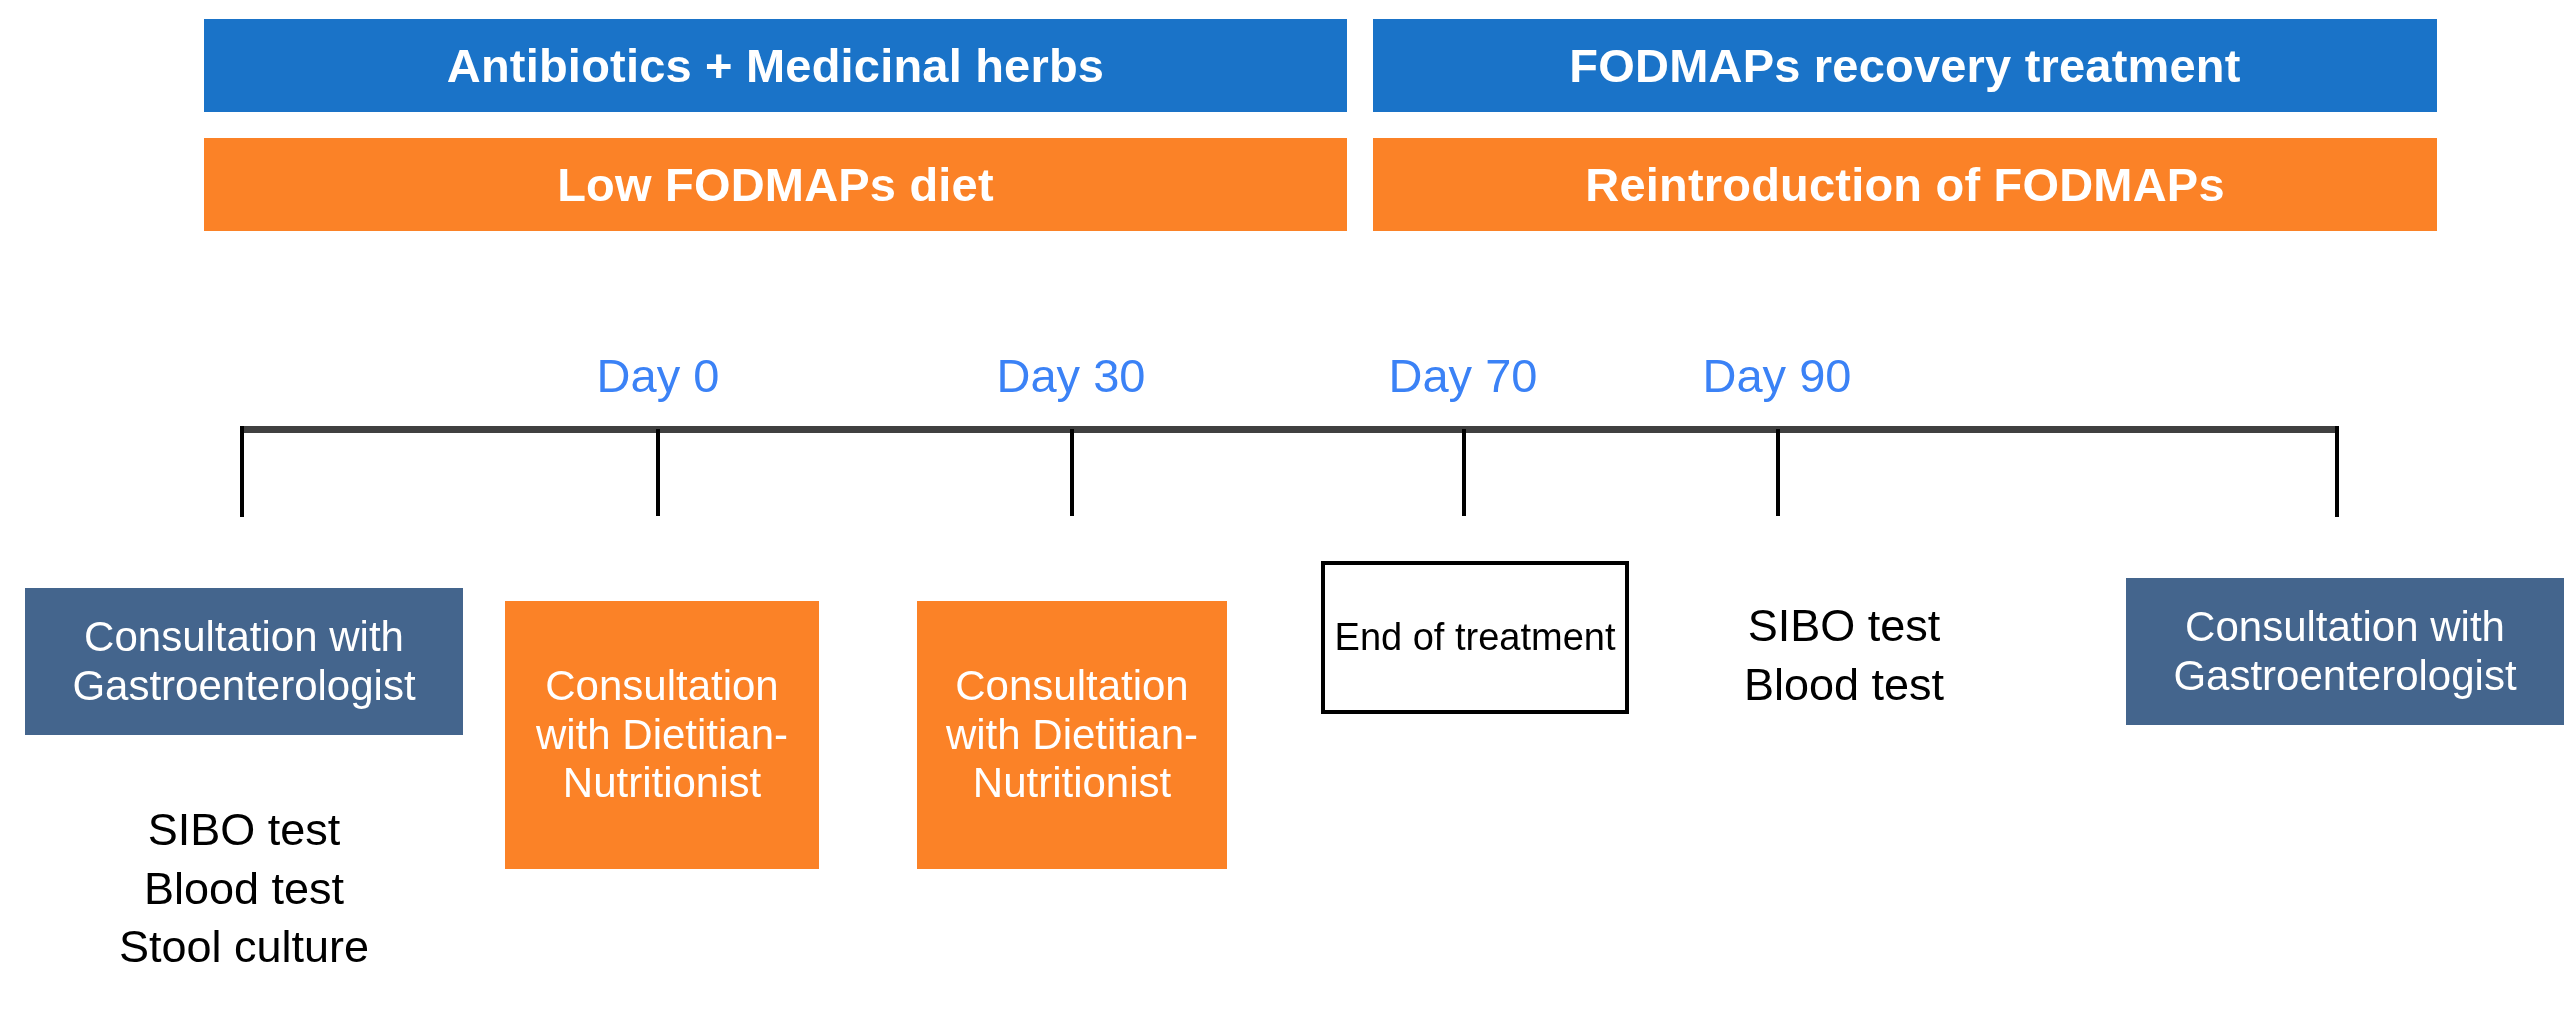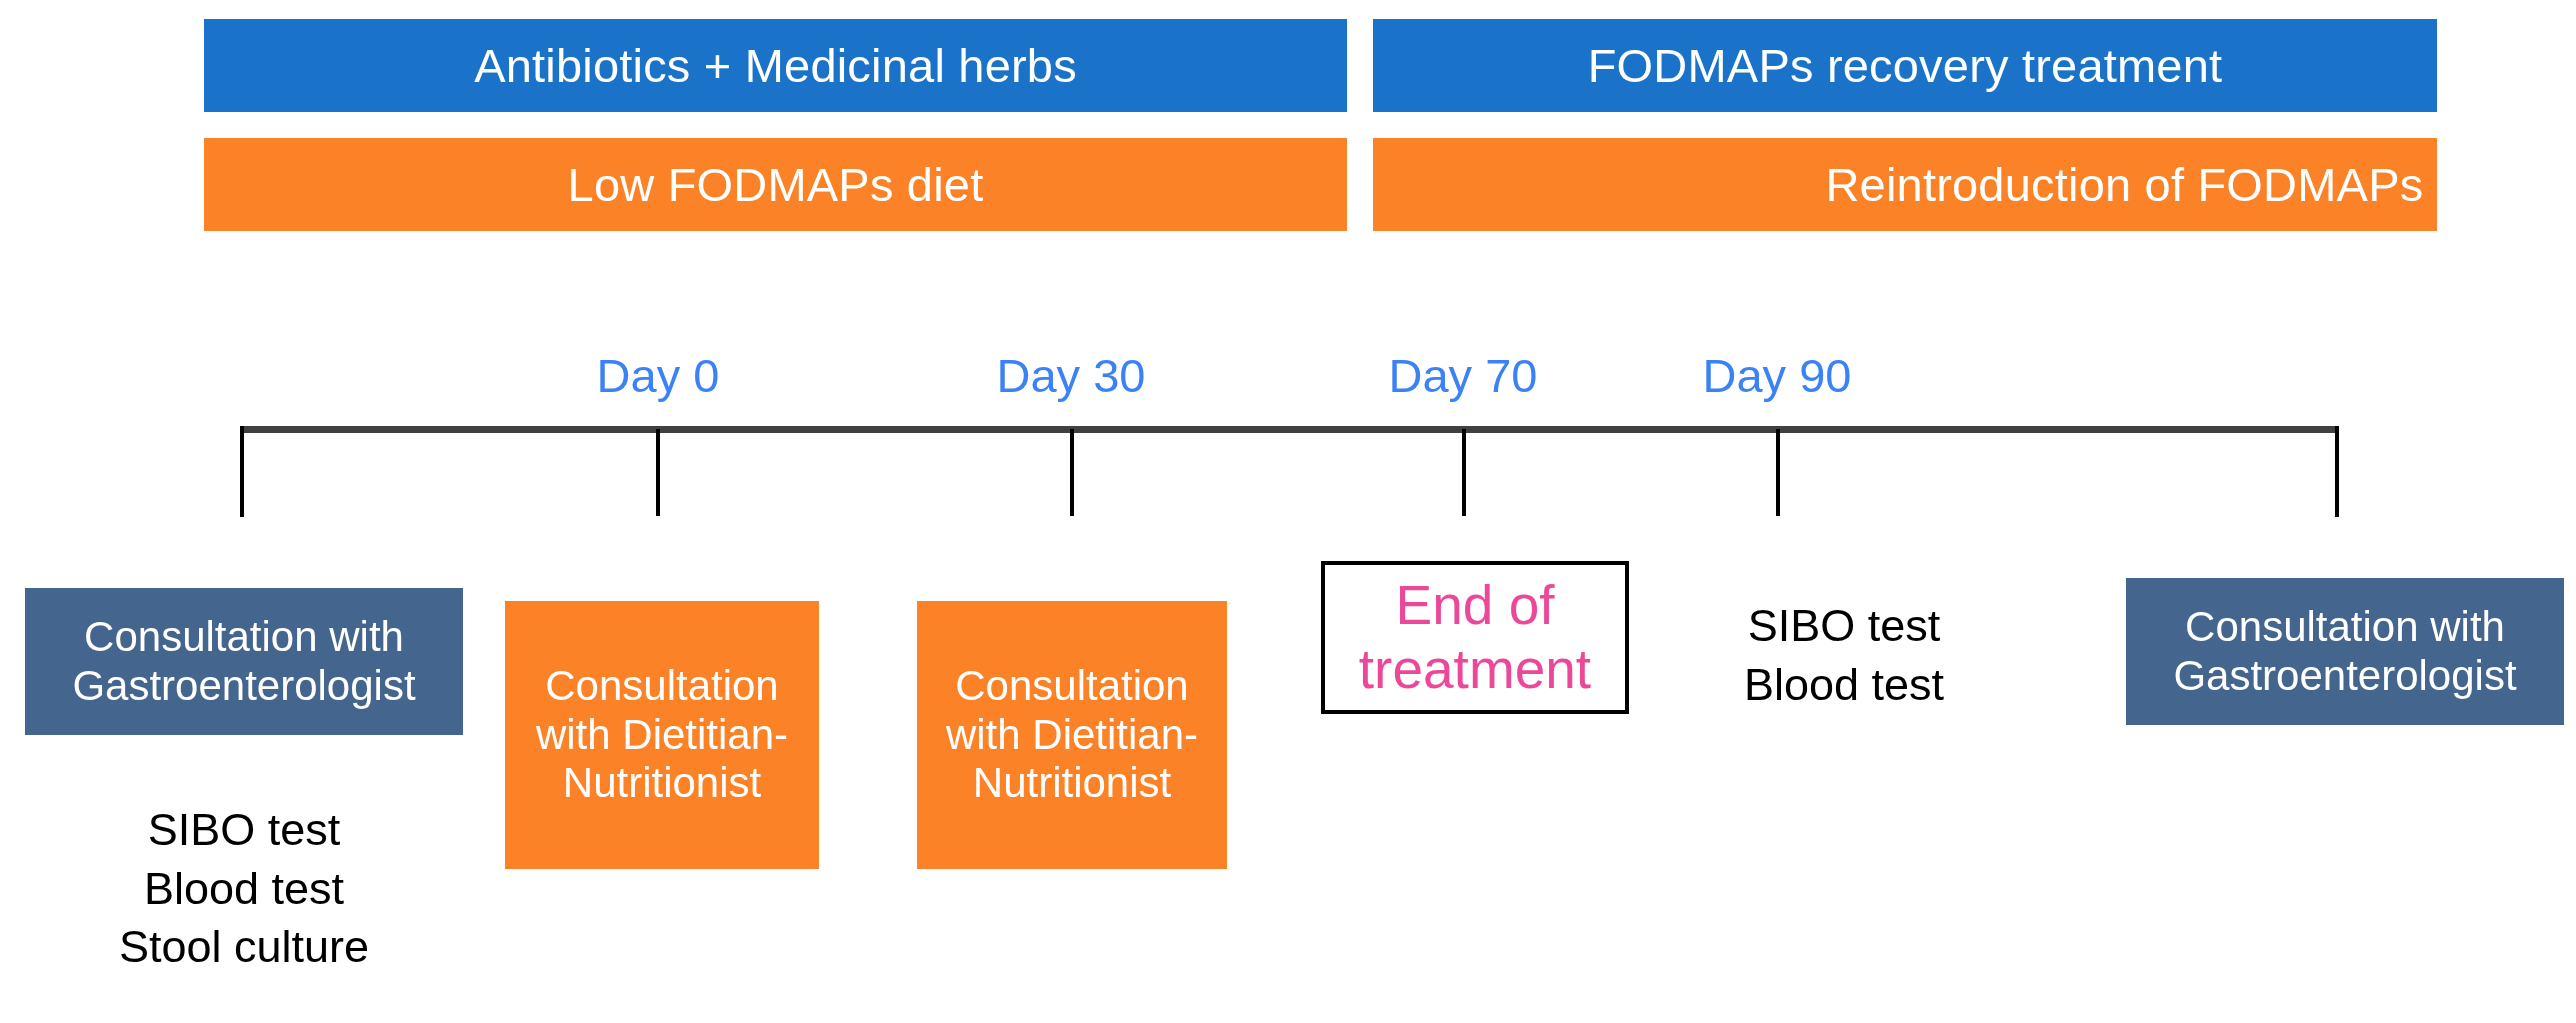--- a/index.html
+++ b/index.html
@@ -20,35 +20,35 @@
   }
 
   
   .phase-bar {
     position: absolute;
     display: flex;
     align-items: center;
     justify-content: center;
     color: #ffffff;
     font-size: 47px;
-    font-weight: 400;
+    font-weight: 700;
     letter-spacing: 0.2px;
     line-height: 1.05;
     text-align: center;
     box-sizing: border-box;
     padding: 0 13.6px;
     white-space: nowrap;
   }
   .bar-blue   { background: #1a73c8; }
   .bar-orange { background: #fb8227; }
 
   #bar-treatment-1 { left: 204px;  top: 19px;  width: 1143px; height: 93px; }
   #bar-treatment-2 { left: 1373px; top: 19px;  width: 1064px; height: 93px; }
   #bar-diet-1      { left: 204px;  top: 138px; width: 1143px; height: 93px; }
-  #bar-diet-2      { left: 1373px; top: 138px; width: 1064px; height: 93px; justify-content: flex-end; }
+  #bar-diet-2      { left: 1373px; top: 138px; width: 1064px; height: 93px; }
 
   
   #axis-rail {
     position: absolute;
     left: 240px;
     top: 426px;
     width: 2099px;
     height: 6.8px;
     background: #404040;
   }
@@ -98,23 +98,23 @@
     padding: 4.5px 7.6px;
   }
   .box-orange {
     background: #fb8227;
     color: #ffffff;
     font-size: 42px;
     padding: 7.6px 4.5px;
   }
   .box-outline {
     background: #ffffff;
-    color: #ec4899;
+    color: #000000;
     border: 4.5px solid #000000;
-    font-size: 55px;
+    font-size: 38px;
     padding: 4.5px 7.6px;
   }
   .note-text {
     position: absolute;
     color: #000000;
     font-size: 45px;
     text-align: center;
     line-height: 1.30;
     white-space: pre-line;
   }

